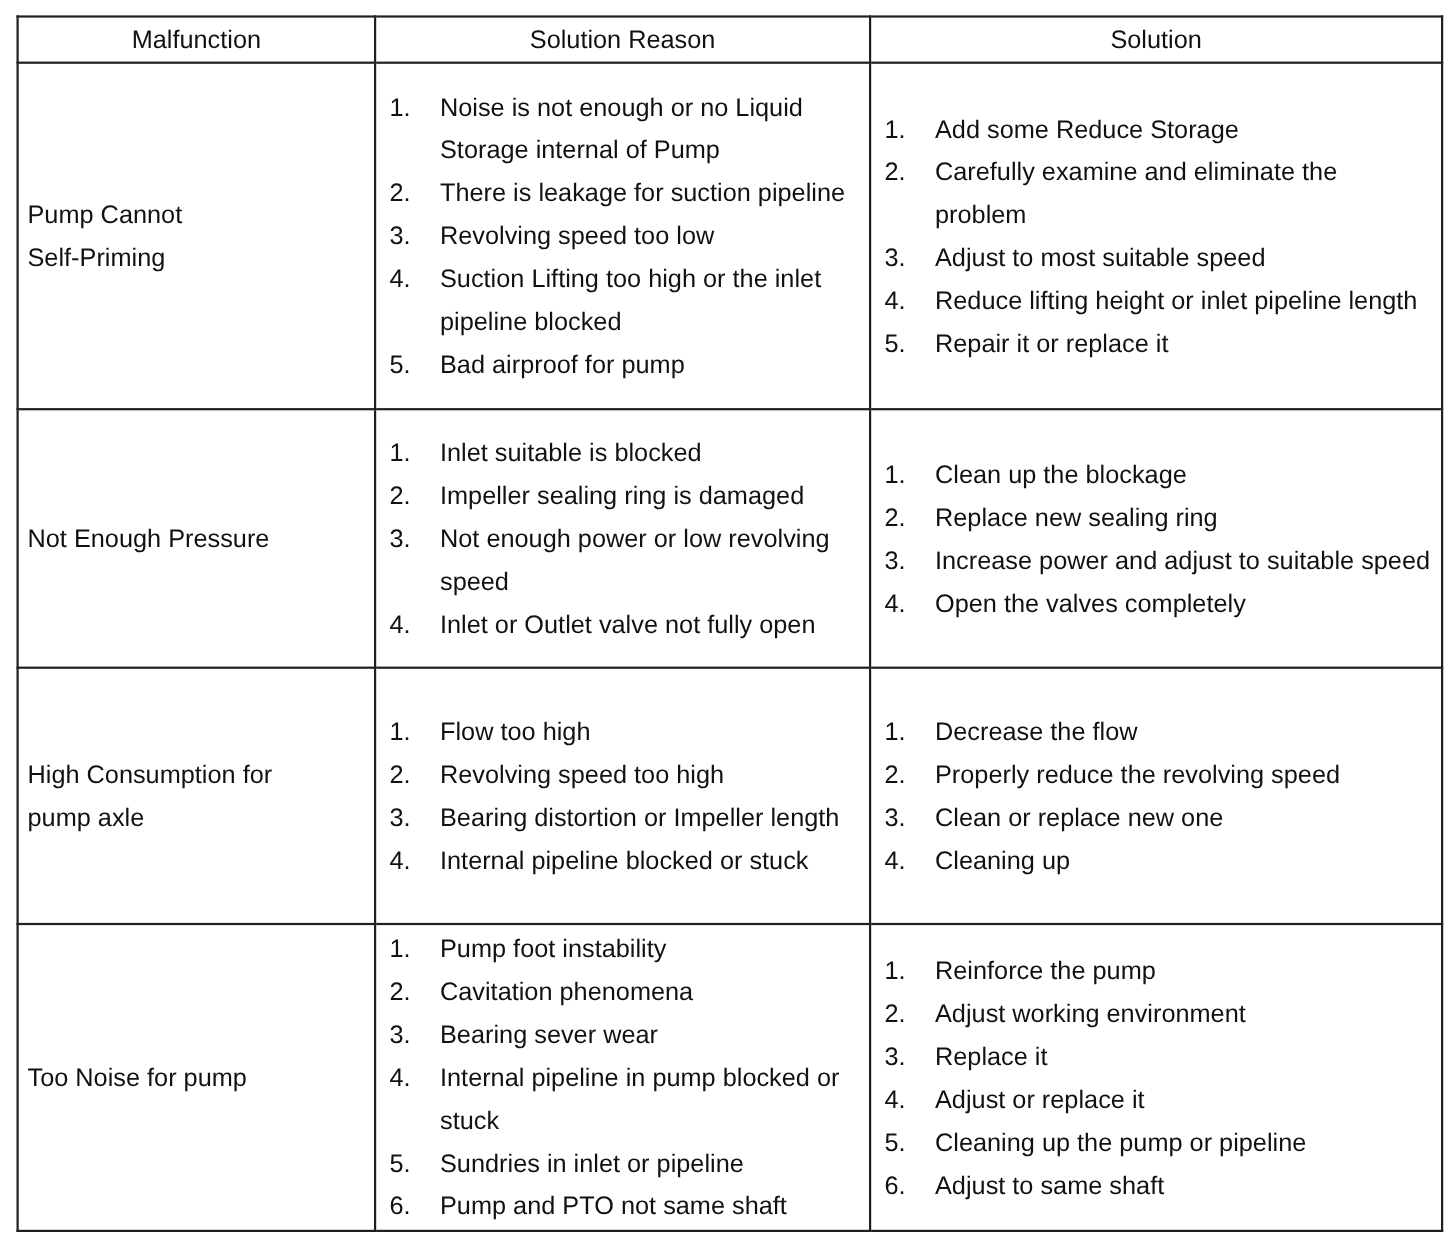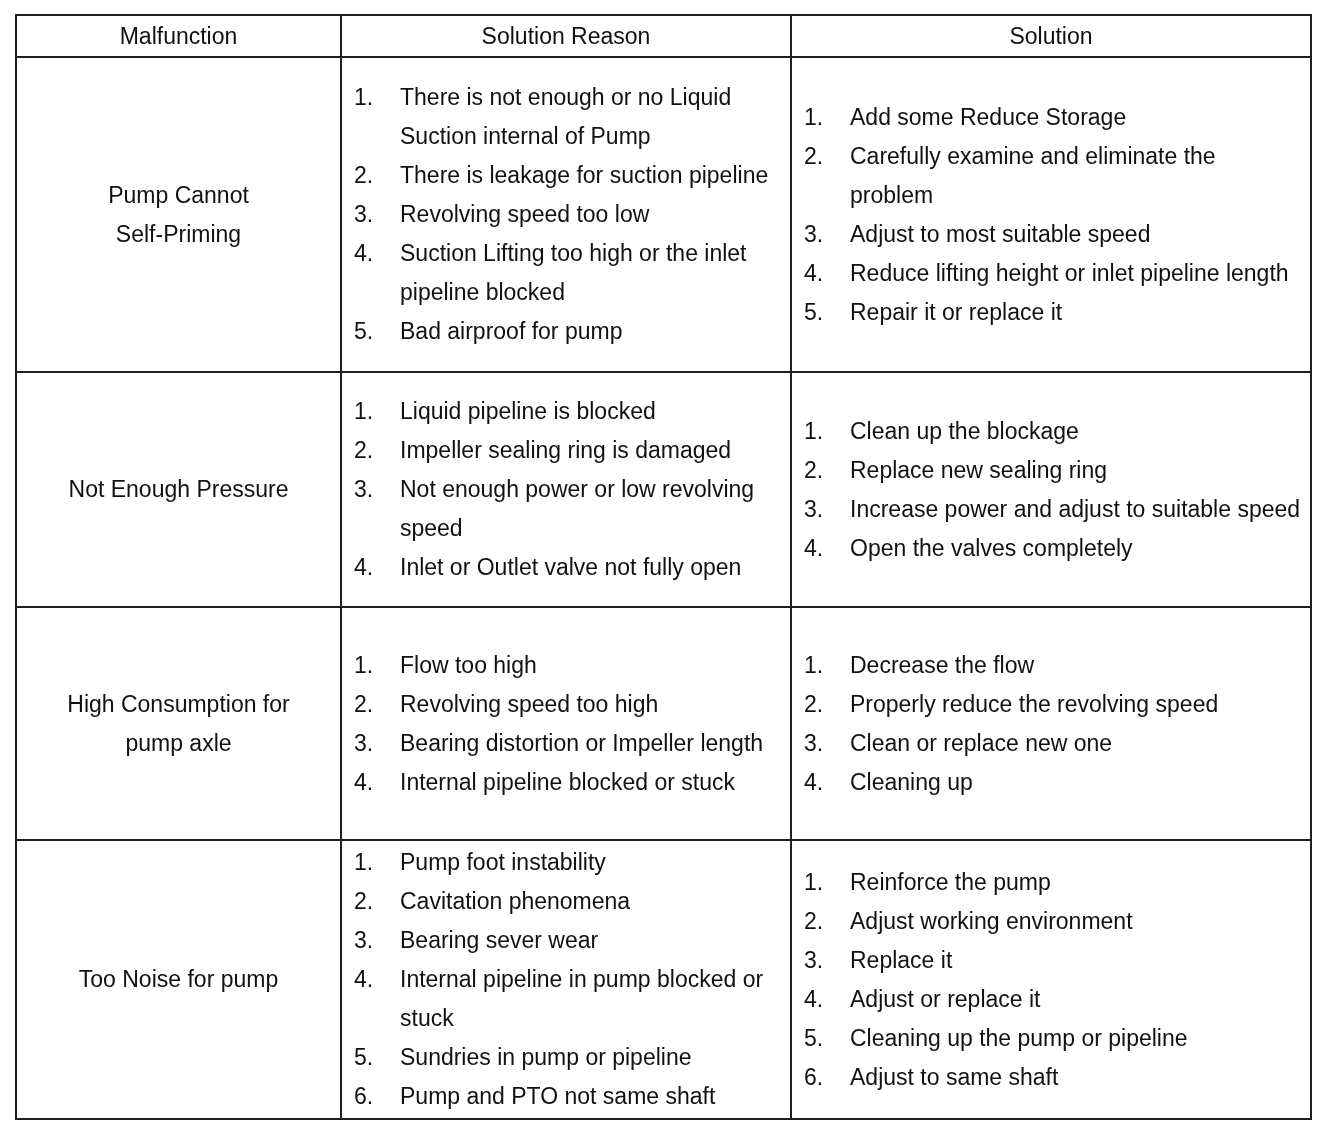--- a/index.html
+++ b/index.html
@@ -38,21 +38,20 @@
     font-weight: normal;
     text-align: center;
     vertical-align: middle;
     padding: 0;
   }
   tbody tr:nth-child(1) { height: 315px; }
   tbody tr:nth-child(2) { height: 235px; }
   tbody tr:nth-child(3) { height: 233px; }
   tbody tr:nth-child(4) { height: 272px; }
   td.malfunction {
-    text-align: center;
     vertical-align: middle;
     font-size: 23px;
     line-height: 39px;
     white-space: pre-line;
     padding: 0 8px;
   }
   td.list-cell {
     vertical-align: middle;
     padding: 2px 6px 2px 0;
   }
@@ -93,42 +92,42 @@
         <th>Solution</th>
       </tr>
     </thead>
     <tbody id="table-body">
 
     <tr>
           <td class="malfunction">Pump Cannot
 Self-Priming</td>
           <td class="list-cell">
             <ol class="num-list">
-              <li>There is not enough or no Liquid Suction internal of Pump</li>
+              <li>Noise is not enough or no Liquid Storage internal of Pump</li>
               <li>There is leakage for suction pipeline</li>
               <li>Revolving speed too low</li>
               <li>Suction Lifting too high or the inlet pipeline blocked</li>
               <li>Bad airproof for pump</li>
             </ol>
           </td>
           <td class="list-cell">
             <ol class="num-list">
               <li>Add some Reduce Storage</li>
               <li>Carefully examine and eliminate the problem</li>
               <li>Adjust to most suitable speed</li>
               <li>Reduce lifting height or inlet pipeline length</li>
               <li>Repair it or replace it</li>
             </ol>
           </td>
         </tr>
         <tr>
           <td class="malfunction">Not Enough Pressure</td>
           <td class="list-cell">
             <ol class="num-list">
-              <li>Liquid pipeline is blocked</li>
+              <li>Inlet suitable is blocked</li>
               <li>Impeller sealing ring is damaged</li>
               <li>Not enough power or low revolving speed</li>
               <li>Inlet or Outlet valve not fully open</li>
             </ol>
           </td>
           <td class="list-cell">
             <ol class="num-list">
               <li>Clean up the blockage</li>
               <li>Replace new sealing ring</li>
               <li>Increase power and adjust to suitable speed</li>
@@ -157,21 +156,21 @@
           </td>
         </tr>
         <tr>
           <td class="malfunction">Too Noise for pump</td>
           <td class="list-cell">
             <ol class="num-list">
               <li>Pump foot instability</li>
               <li>Cavitation phenomena</li>
               <li>Bearing sever wear</li>
               <li>Internal pipeline in pump blocked or stuck</li>
-              <li>Sundries in pump or pipeline</li>
+              <li>Sundries in inlet or pipeline</li>
               <li>Pump and PTO not same shaft</li>
             </ol>
           </td>
           <td class="list-cell">
             <ol class="num-list">
               <li>Reinforce the pump</li>
               <li>Adjust working environment</li>
               <li>Replace it</li>
               <li>Adjust or replace it</li>
               <li>Cleaning up the pump or pipeline</li>

